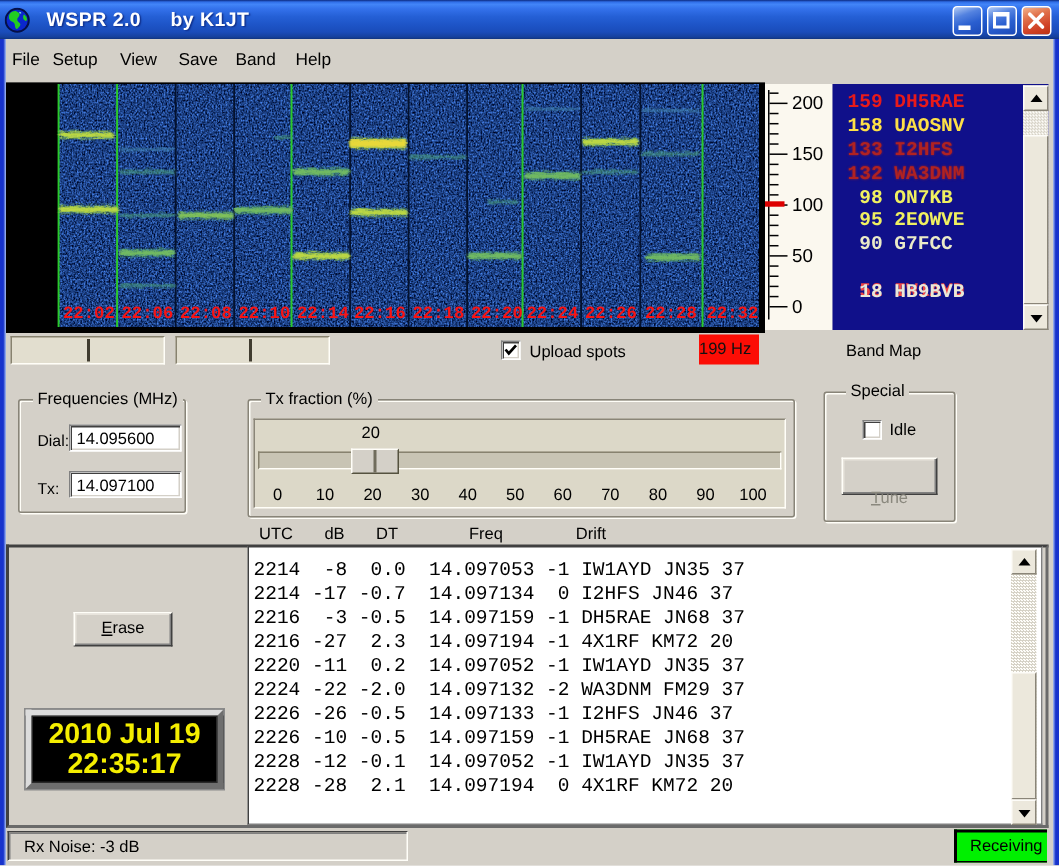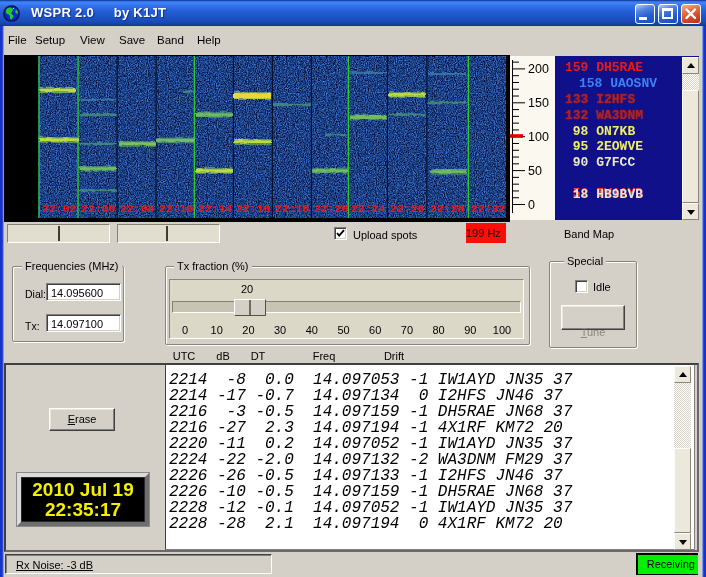--- a/index.html
+++ b/index.html
@@ -53,30 +53,30 @@
 
 .btn{position:absolute;background:#d4d0c8;border:1px solid;border-color:#fffef8 #404040 #404040 #fffef8;
  box-shadow:inset -1px -1px 0 #808080, inset 1px 1px 0 #e8e4dc;box-sizing:border-box;
  text-align:center;font-size:11px;}
 
 #mainp{left:4px;top:363px;width:695px;height:189px;background:#d4d0c8;
  border:2px solid;border-color:#404040 #6a6a6a #6a6a6a #404040;box-sizing:border-box;}
 #txtarea{left:165px;top:364px;width:530px;height:186px;background:#fff;
  border:1px solid;border-color:#404040 #808080 #808080 #404040;box-sizing:border-box;}
 #spots{position:absolute;left:3px;top:7px;font-family:"Liberation Mono",monospace;
- font-size:16px;line-height:16px;white-space:pre;font-style:italic;}
+ font-size:13px;line-height:16px;white-space:pre;}
 #clock{left:17px;top:473px;width:132px;height:53px;background:#000;
  border:4px solid;border-color:#dcdcdc #6e6e6e #6e6e6e #dcdcdc;
  box-shadow:0 0 0 1px #8a8a8a, inset 0 0 0 1px #2a2a2a;box-sizing:border-box;
  text-align:center;color:#f4ee00;font-weight:bold;font-size:19px;}
 
 #sbar{left:4px;top:552px;width:698px;height:25px;background:#d4d0c8;}
 #rxn{position:absolute;left:1px;top:2px;width:267px;height:20px;
  border:1px solid;border-color:#404040 #fffef8 #fffef8 #404040;box-shadow:inset 1px 1px 0 #808080;
- font-size:11px;padding:4px 0 0 10px;box-sizing:border-box;text-decoration:underline;}
+ font-size:11px;padding:4px 0 0 10px;box-sizing:border-box;}
 #recv{position:absolute;left:632px;top:1px;width:62px;height:22px;background:#00f000;
  border-style:solid;border-color:#000;border-width:2px 0 1px 2px;box-sizing:border-box;
  font-size:11px;text-align:right;padding:3px 3px 0 0;}
 .hdr{position:absolute;top:350px;font-size:11px;transform:translateX(-50%);}
 </style></head>
 <body>
 <div id="win">
   <div id="tbar" class="abs"></div>
   <div id="ttl" class="abs">WSPR 2.0&nbsp;&nbsp;&nbsp;&nbsp;&nbsp;by K1JT</div>
 
@@ -219,21 +219,21 @@
 <text x="18" y="152.5" font-family="Liberation Sans, sans-serif" font-size="12.5" fill="#000">0</text>
 <text x="18" y="118.6" font-family="Liberation Sans, sans-serif" font-size="12.5" fill="#000">50</text>
 <text x="18" y="84.7" font-family="Liberation Sans, sans-serif" font-size="12.5" fill="#000">100</text>
 <text x="18" y="50.8" font-family="Liberation Sans, sans-serif" font-size="12.5" fill="#000">150</text>
 <text x="18" y="16.9" font-family="Liberation Sans, sans-serif" font-size="12.5" fill="#000">200</text>
 <rect x="0" y="78.2" width="13" height="3.6" fill="#dd0000"></rect>
 </svg></div>
 
   <div id="bmap" class="abs">
       <div class="bmrow" style="top:4.3px;left:10px;color:#e81a1a">159 DH5RAE</div>
-<div class="bmrow" style="top:20.1px;left:24px;color:#3b82f6">158 UAOSNV</div>
+<div class="bmrow" style="top:20.1px;left:10px;color:#fde047">158 UAOSNV</div>
 <div class="bmrow" style="top:35.9px;left:10px;color:#b02222;text-shadow:0 0 1.6px #a02020">133 I2HFS</div>
 <div class="bmrow" style="top:51.7px;left:10px;color:#b02222;text-shadow:0 0 1.6px #a02020">132 WA3DNM</div>
 <div class="bmrow" style="top:67.5px;left:10px;color:#f0f060"> 98 ON7KB</div>
 <div class="bmrow" style="top:83.3px;left:10px;color:#f0f060"> 95 2EOWVE</div>
 <div class="bmrow" style="top:99.1px;left:10px;color:#eaeaC8"> 90 G7FCC</div>
 <div class="bmrow" style="top:130px;left:10px;color:#ef4444"> 52 IW1AYD</div>
 <div class="bmrow" style="top:130.7px;left:10px;color:#e8e8d8"> 18 HB9BVB</div>
 <div class="sb" style="left:127px;top:1px;height:163px">
 <div class="sbb" style="top:0">
           <div class="tri triU"></div>

